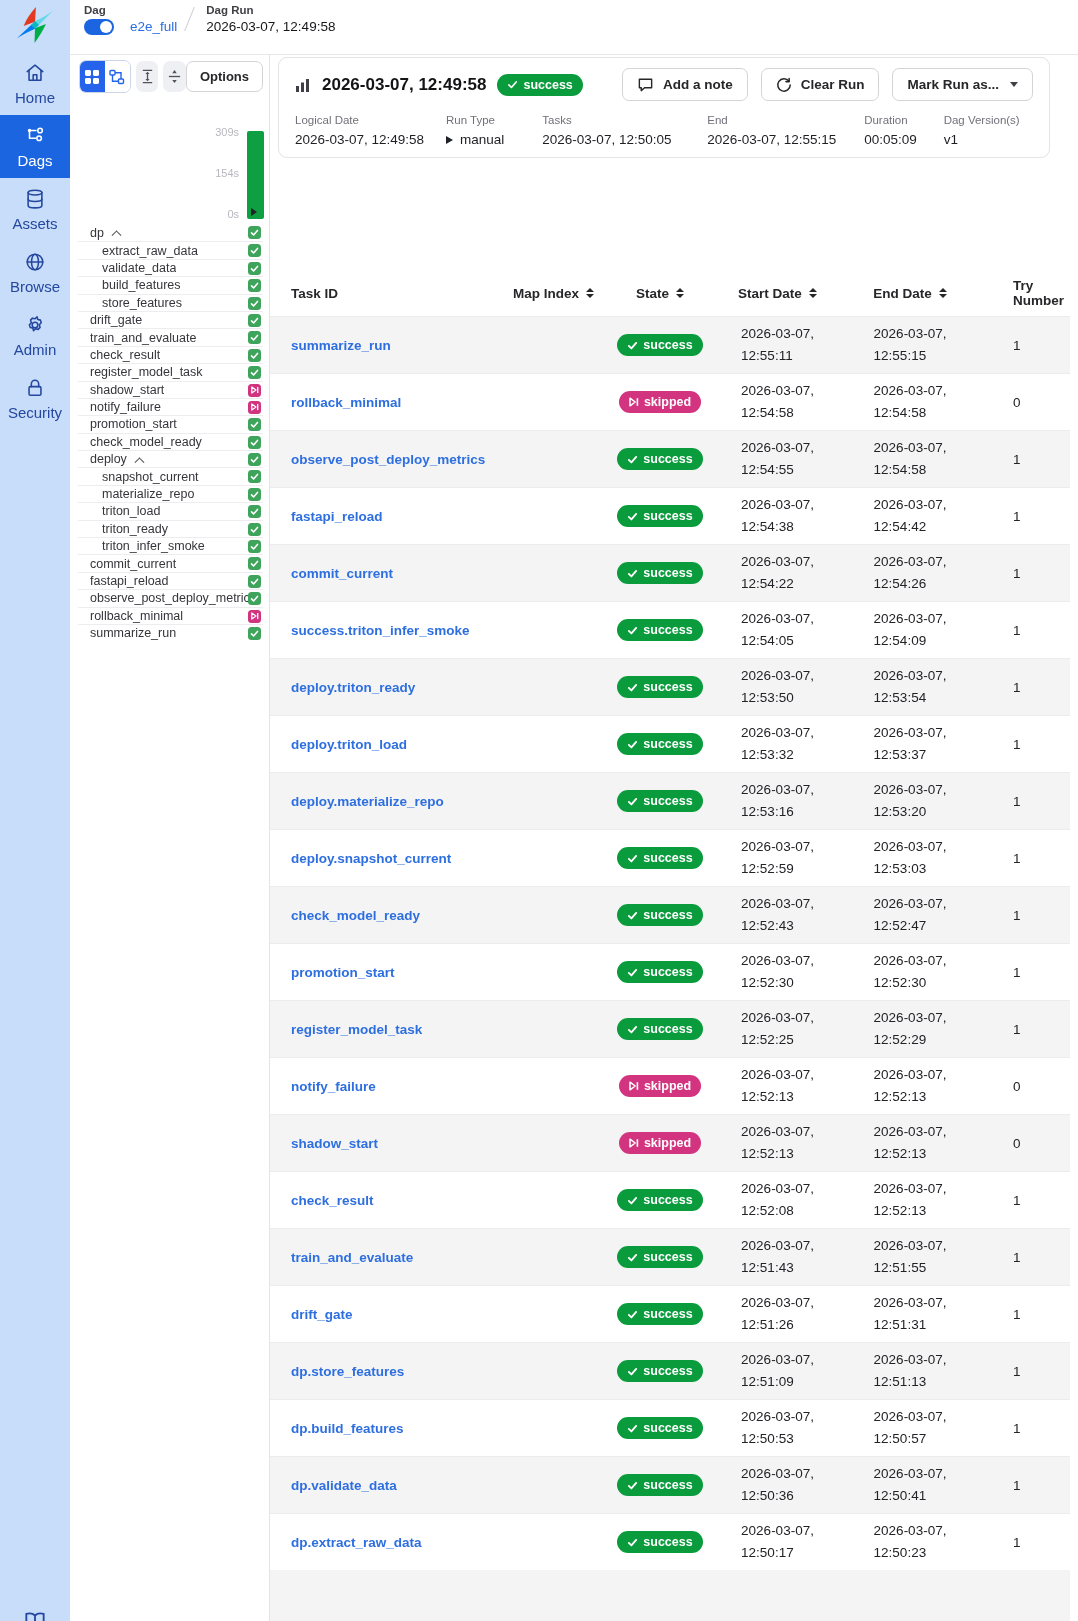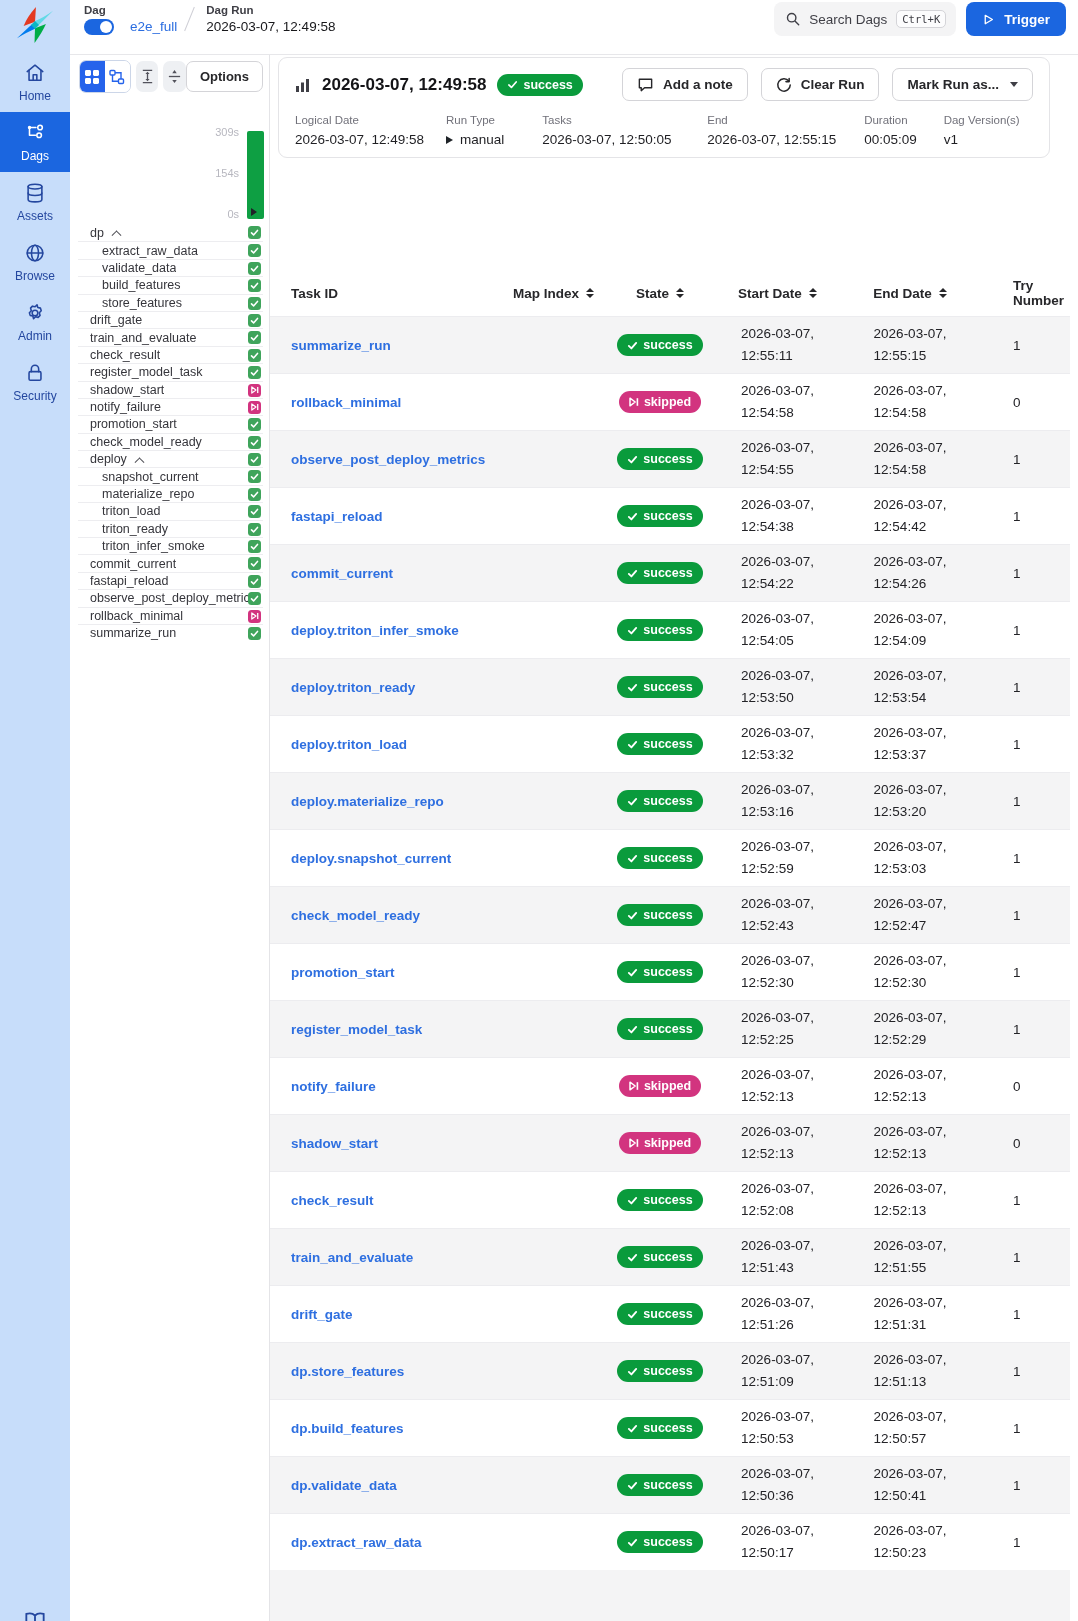--- a/index.html
+++ b/index.html
@@ -4,21 +4,21 @@
 <style>
   * { margin:0; padding:0; box-sizing:border-box; }
   html,body { width:1078px; height:1621px; }
   body { font-family:"Liberation Sans", sans-serif; background:#fff; color:#18181b; overflow:hidden; position:relative; -webkit-font-smoothing:antialiased; }
   svg { display:block; }
 
   
   .sidebar { position:absolute; left:0; top:0; width:70px; height:100%; background:#c7ddfa; display:flex; flex-direction:column; align-items:center; }
   .logo { margin:6px 0 8px; }
   .nav { width:100%; display:flex; flex-direction:column; }
-  .nav-item { width:100%; display:flex; flex-direction:column; align-items:center; gap:5px; padding:10px 0 9px; color:#24479f; font-size:12px; cursor:pointer; }
+  .nav-item { width:100%; display:flex; flex-direction:column; align-items:center; gap:5px; padding:10px 0 9px; color:#24479f; font-size:15px; cursor:pointer; }
   .nav-item.active { background:#1b66e0; color:#fff; }
   .nav-item svg { width:22px; height:22px; stroke:currentColor; fill:none; stroke-width:1.7; stroke-linecap:round; stroke-linejoin:round; }
   .sidebar-bottom { margin-top:auto; margin-bottom:-14px; color:#24479f; }
   .sidebar-bottom svg { width:26px; height:26px; stroke:currentColor; fill:none; stroke-width:1.7; }
 
   
   .topbar { position:absolute; left:70px; right:0; top:0; height:55px; background:#fff; border-bottom:1px solid #e7e7ea; display:flex; align-items:center; padding:0 12px 16px 14px; }
   .crumb { display:flex; flex-direction:column; gap:3px; }
   .crumb-label { font-size:11.5px; font-weight:700; color:#3f3f46; }
   .crumb-valrow { display:flex; align-items:center; gap:16px; }
@@ -185,36 +185,20 @@
     <span class="crumb-valrow">
       <span class="toggle"></span>
       <span class="dag-link">e2e_full</span>
     </span>
   </div>
   <span class="crumb-sep"></span>
   <div class="crumb">
     <span class="crumb-label">Dag Run</span>
     <span class="runid-val">2026-03-07, 12:49:58</span>
   </div>
-  <div class="top-actions">
-    <div class="searchbox">
-      <svg width="14" height="14" viewBox="0 0 16 16">
-          <circle cx="6.5" cy="6.5" r="4.8" fill="none" stroke="#3f3f46" stroke-width="1.6"></circle>
-          <path d="M10.5 10.5 L14.5 14.5" stroke="#3f3f46" stroke-width="1.6" stroke-linecap="round"></path>
-        </svg>
-      <span>Search Dags</span>
-      <span class="kbd">Ctrl+K</span>
-    </div>
-    <button class="trigger-btn">
-      <svg width="13" height="13" viewBox="0 0 20 20">
-          <path d="M5 3.5 L16 10 L5 16.5 Z" fill="none" stroke="#fff" stroke-width="2" stroke-linejoin="round"></path>
-        </svg>
-      <span>Trigger</span>
-    </button>
-  </div>
 </div>
 
 <div class="leftpanel">
   <div class="panel-controls">
     <div class="btn-group">
       <div class="vbtn sel">
         <svg width="16" height="16" viewBox="0 0 16 16">
             <rect x="1" y="1" width="6" height="6" rx="1.4" fill="#fff"></rect>
             <rect x="9" y="1" width="6" height="6" rx="1.4" fill="#fff"></rect>
             <rect x="1" y="9" width="6" height="6" rx="1.4" fill="#fff"></rect>
@@ -650,21 +634,21 @@
           </div>
           <div class="cell-c">
             <div class="dateblk">2026-03-07,<br>12:54:22</div>
           </div>
           <div class="cell-c">
             <div class="dateblk">2026-03-07,<br>12:54:26</div>
           </div>
           <div class="try-cell">1</div>
         </div>
         <div class="trow">
-          <div><span class="tid">deploy.triton_infer_smoke</span></div>
+          <div><span class="tid">success.triton_infer_smoke</span></div>
           <div class="cell-c"></div>
           <div class="cell-c">
             <span class="pill success">
               <svg width="11" height="11" viewBox="0 0 12 12">
                 <path d="M2 6.5 L4.8 9.2 L10 3.2" fill="none" stroke="#fff" stroke-width="2" stroke-linecap="round" stroke-linejoin="round"></path>
               </svg>
               <span>success</span>
             </span>
           </div>
           <div class="cell-c">

